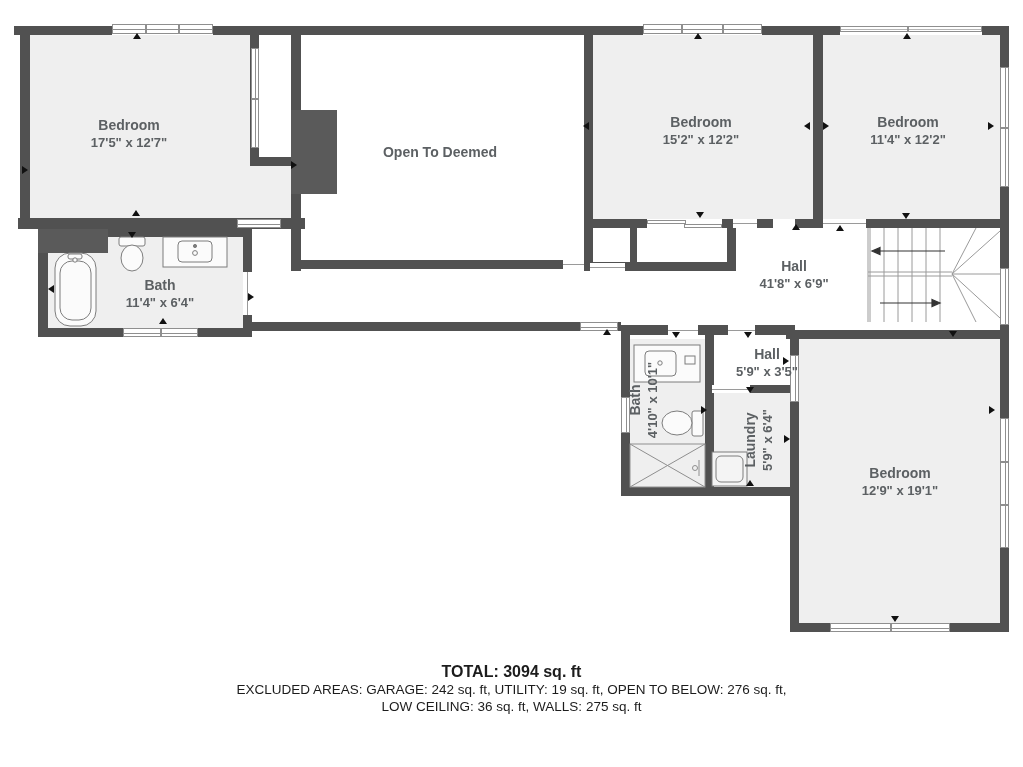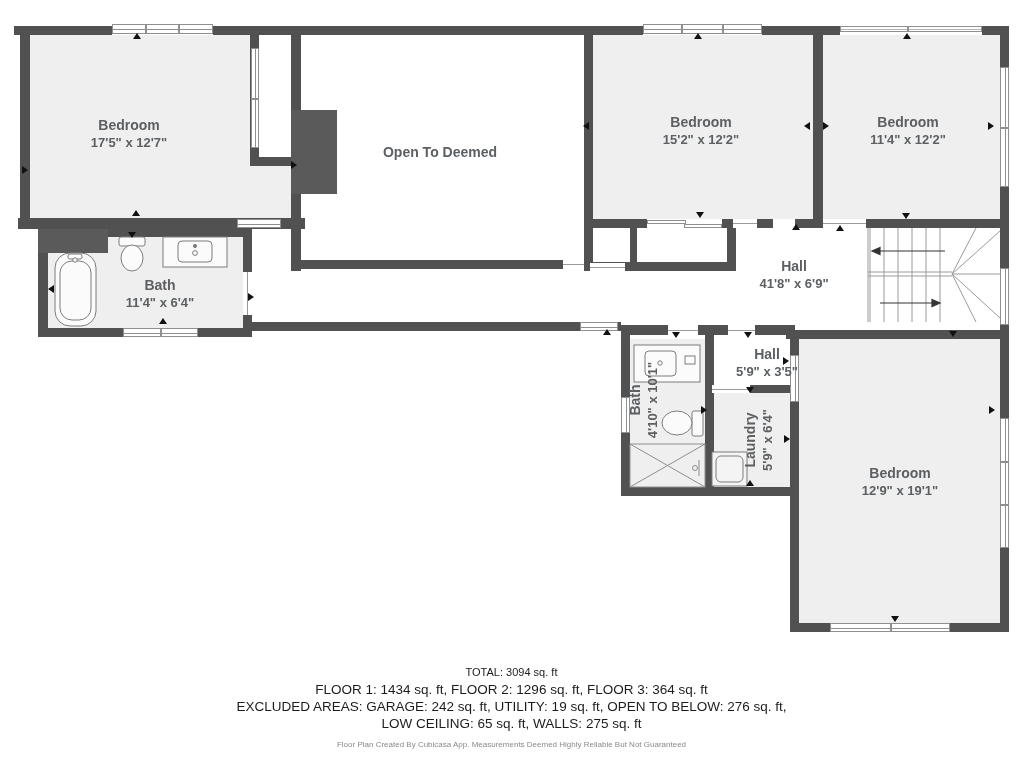--- a/index.html
+++ b/index.html
@@ -20,21 +20,21 @@
   .arr{position:absolute;width:0;height:0;}
   .arr.u{border-left:4px solid transparent;border-right:4px solid transparent;border-bottom:6px solid #111;}
   .arr.d{border-left:4px solid transparent;border-right:4px solid transparent;border-top:6px solid #111;}
   .arr.l{border-top:4px solid transparent;border-bottom:4px solid transparent;border-right:6px solid #111;}
   .arr.r{border-top:4px solid transparent;border-bottom:4px solid transparent;border-left:6px solid #111;}
   .room-label{position:absolute;text-align:center;color:#5c6063;transform:translateX(-50%);white-space:nowrap;}
   .room-label .rname{font-size:14px;line-height:17px;}
   .room-label .rdims{font-size:13px;line-height:17px;}
   .room-label.rot{transform:translate(-50%,-50%) rotate(-90deg);}
   .summary{position:absolute;left:0;right:0;top:663px;text-align:center;color:#1c1c1c;}
-  .summary .total{font-size:11px;font-weight:normal;line-height:18px;}
+  .summary .total{font-size:16px;font-weight:bold;line-height:18px;}
   .summary .line{font-size:13.5px;line-height:17px;}
   .summary .disclaimer{font-size:8px;color:#8a8a8a;margin-top:8px;}
   svg.fix{position:absolute;left:0;top:0;pointer-events:none;}
 </style>
 </head>
 <body>
 
 <div class="page">
   <div class="plan" id="plan">
 
@@ -245,18 +245,16 @@
       <div class="arr d" style="left: 746px; top: 387px;"></div>
       <div class="arr r" style="left: 784px; top: 435px;"></div>
       <div class="arr u" style="left: 746px; top: 480px;"></div>
       <div class="arr d" style="left: 949px; top: 331px;"></div>
       <div class="arr r" style="left: 989px; top: 406px;"></div>
       <div class="arr d" style="left: 891px; top: 616px;"></div>
     </div>
 
   <div class="summary">
     <div class="total">TOTAL: 3094 sq. ft</div>
-    <div class="line">FLOOR 1: 1434 sq. ft, FLOOR 2: 1296 sq. ft, FLOOR 3: 364 sq. ft</div>
     <div class="line">EXCLUDED AREAS: GARAGE: 242 sq. ft, UTILITY: 19 sq. ft, OPEN TO BELOW: 276 sq. ft,</div>
-    <div class="line">LOW CEILING: 65 sq. ft, WALLS: 275 sq. ft</div>
-    <div class="disclaimer">Floor Plan Created By Cubicasa App. Measurements Deemed Highly Reliable But Not Guaranteed</div>
+    <div class="line">LOW CEILING: 36 sq. ft, WALLS: 275 sq. ft</div>
   </div>
 </div>
 
 </body></html>

